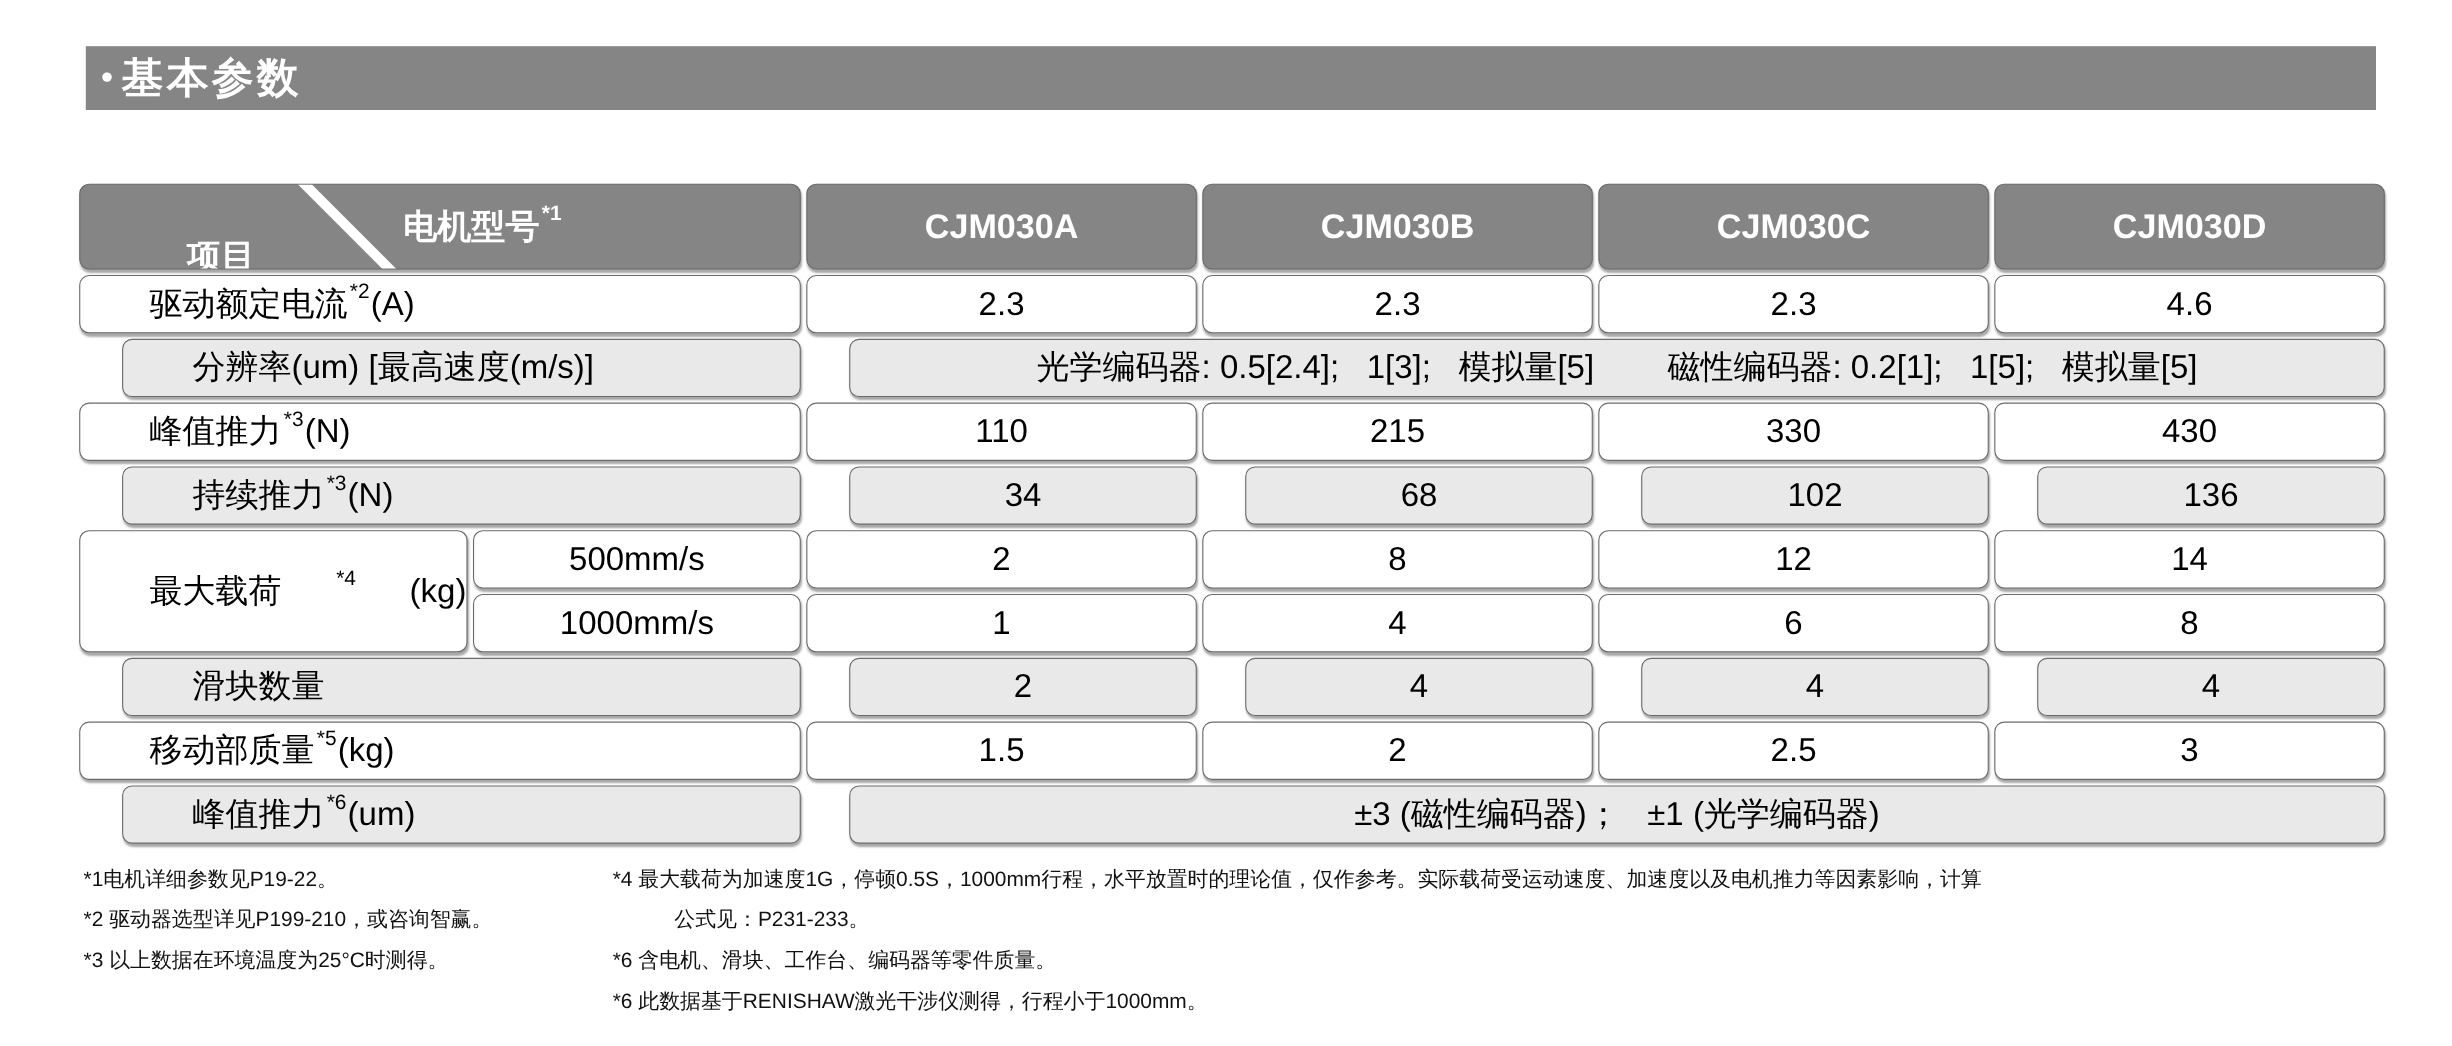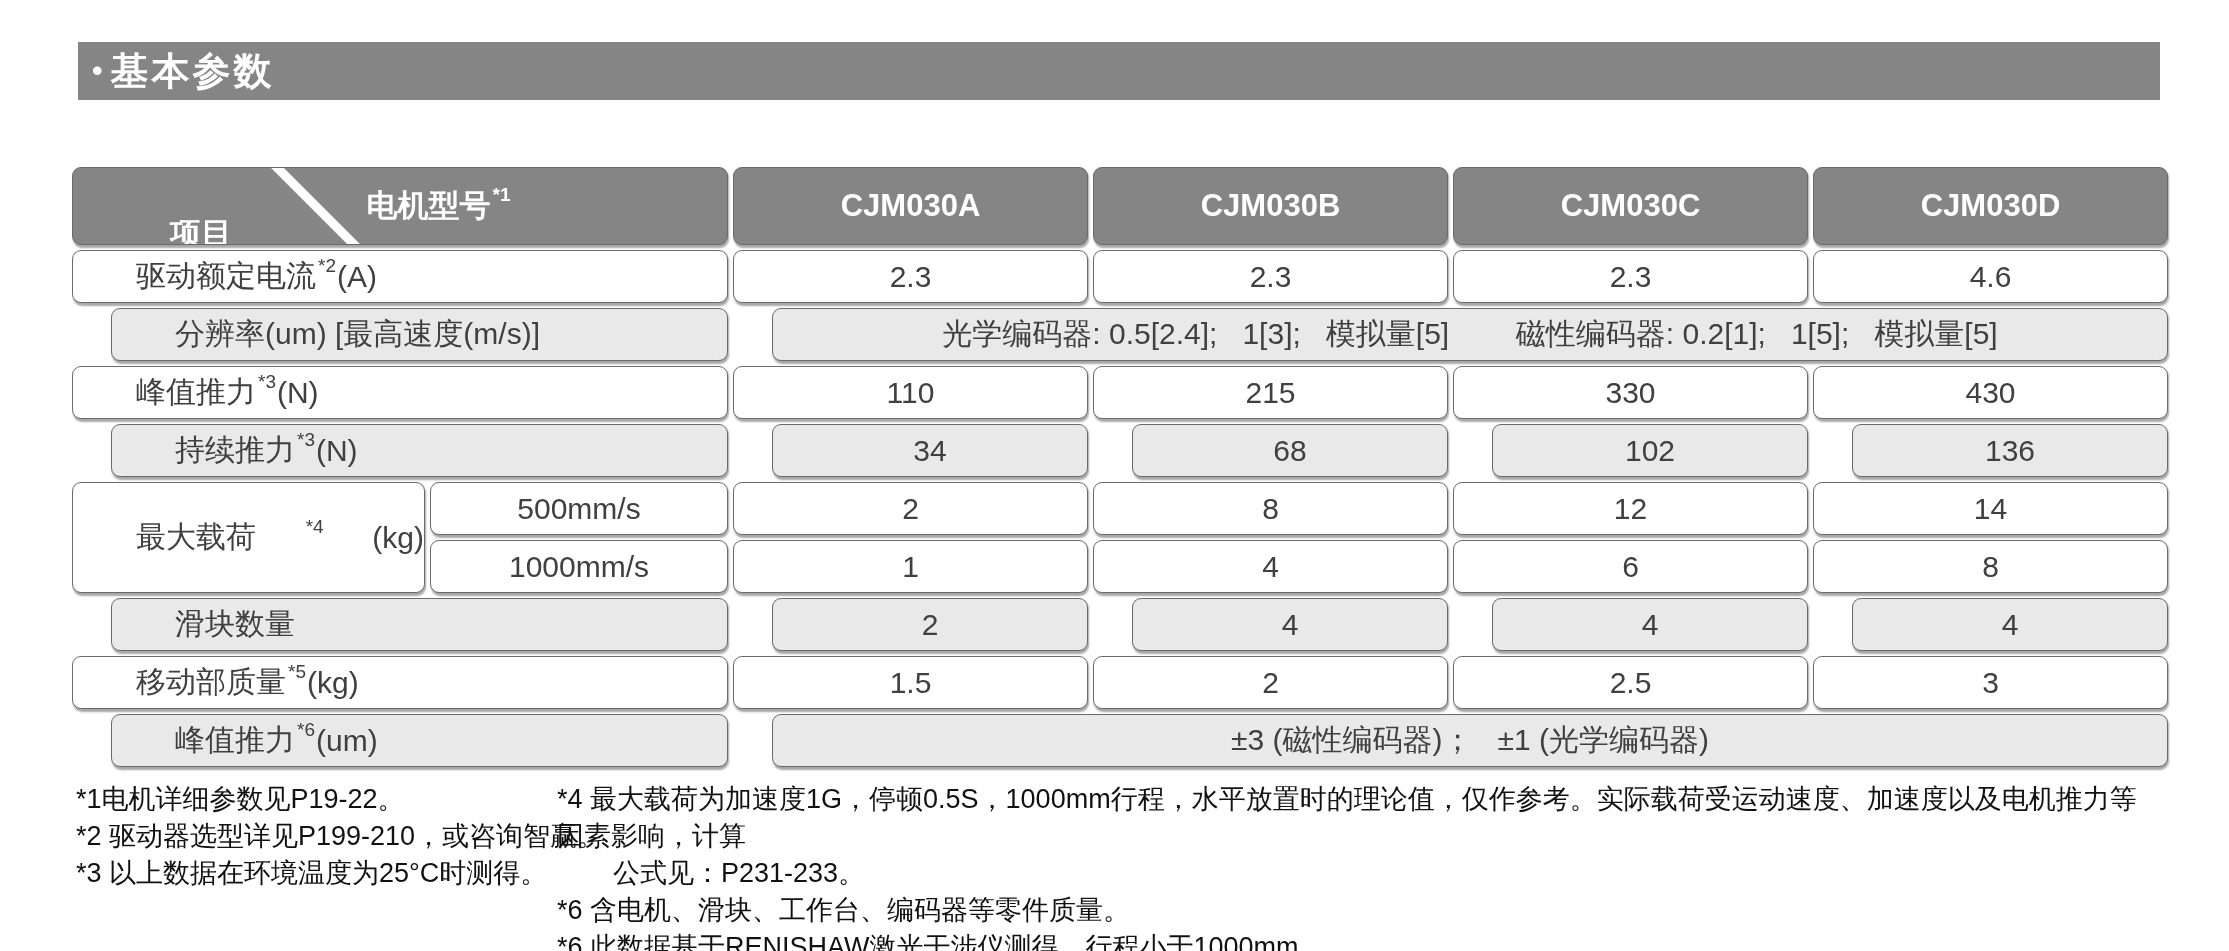--- a/index.html
+++ b/index.html
@@ -26,42 +26,42 @@
     display:grid;
     grid-template-columns:353px 298px 355px 355px 355px 355px;
     column-gap:5px;
   }
   .trow.dbl{grid-template-rows:53px 53px;row-gap:5px;}
   .cell{
     height:53px;box-sizing:border-box;
     background:#fff;border:1px solid #6b6b6b;border-radius:9px;
     box-shadow:1px 2.5px 2px rgba(0,0,0,.35);
     display:flex;align-items:center;justify-content:center;
-    font-size:30px;color:#404040;
+    font-size:30px;color:#000000;
   }
   .cell.gray{background:#e9e9e9;margin-left:39px;}
   .trow.header .cell{
     height:78px;background:#858585;color:#fff;font-weight:bold;font-size:31px;
     border-color:#6a6a6a;
   }
   .labelhead{grid-column:1/3;position:relative;overflow:hidden;padding:0;}
   .hd-item{position:absolute;left:0;top:0;width:256px;height:100%;
     display:flex;align-items:center;justify-content:center;margin-top:28px;}
   .hd-model{position:absolute;left:252px;top:0;width:228px;height:100%;
     display:flex;align-items:center;justify-content:center;}
   .diag{position:absolute;left:240px;top:-22px;width:9px;height:124px;
     background:#fff;transform:rotate(-45deg);}
   .cell.label{grid-column:1/3;justify-content:flex-start;padding-left:63px;}
   .trow.dbl .cell.biglabel{height:auto;grid-column:1/2;grid-row:1/3;justify-content:space-between;}
   .trow.dbl .cell.sub{grid-column:2/3;}
   .cell.span4{grid-column:3/7;white-space:pre;}
   .sup{font-size:19px;position:relative;top:-11px;margin-left:2px;margin-right:1px;}
 
   
-  .fn{position:absolute;font-size:27px;line-height:37px;color:#111;}
+  .fn{position:absolute;font-size:19px;line-height:37px;color:#111;}
   .fn-left{left:76px;top:781px;}
   .fn-right{left:557px;top:781px;width:1605px;}
   .fn div{white-space:pre-wrap;}
   .fn .indent{padding-left:56px;}
 </style>
 </head>
 <body>
 
 <div class="title-bar">
   <span class="bullet">•</span>

